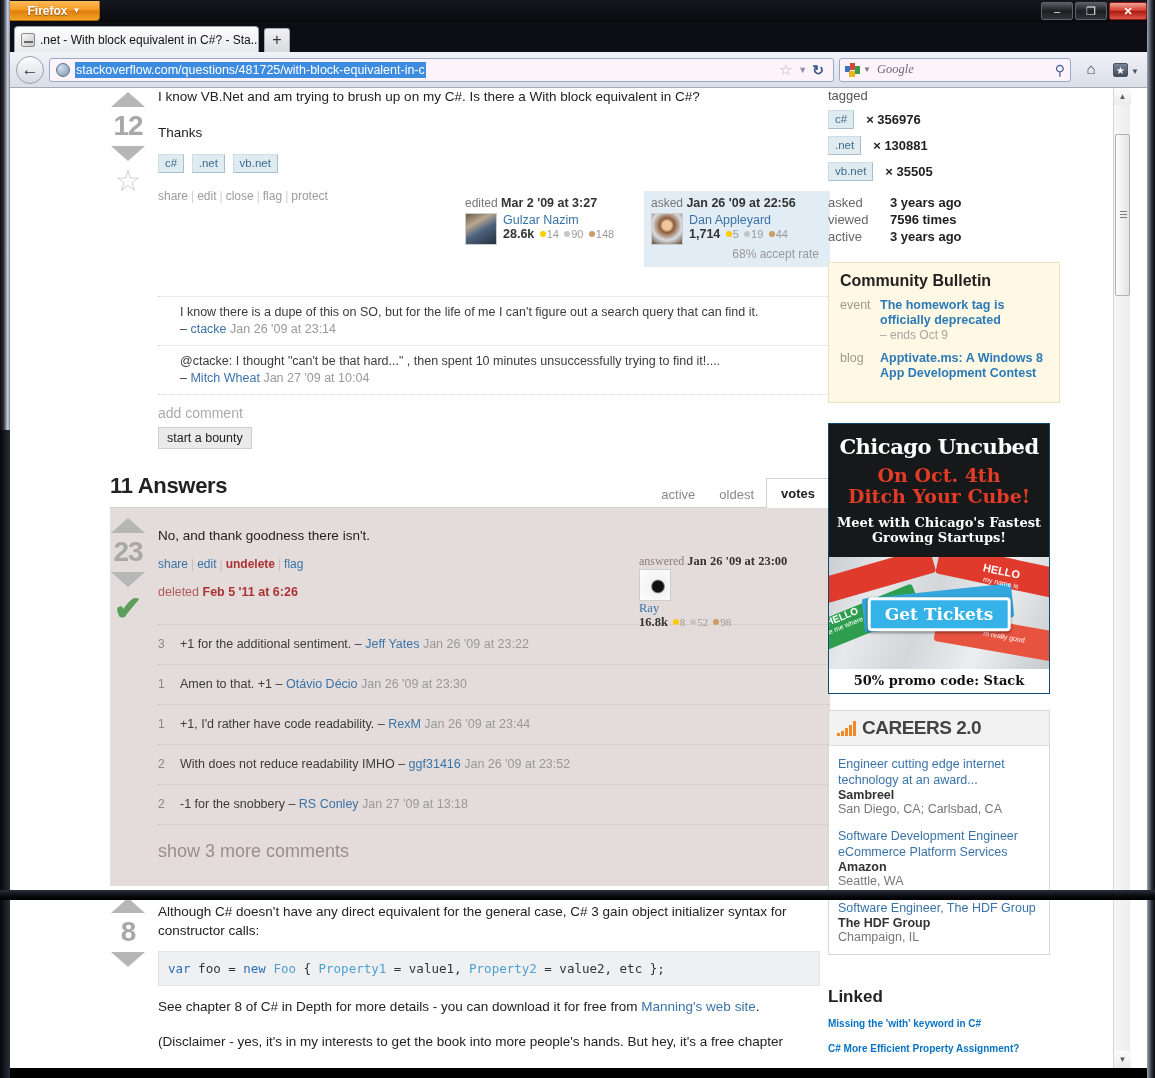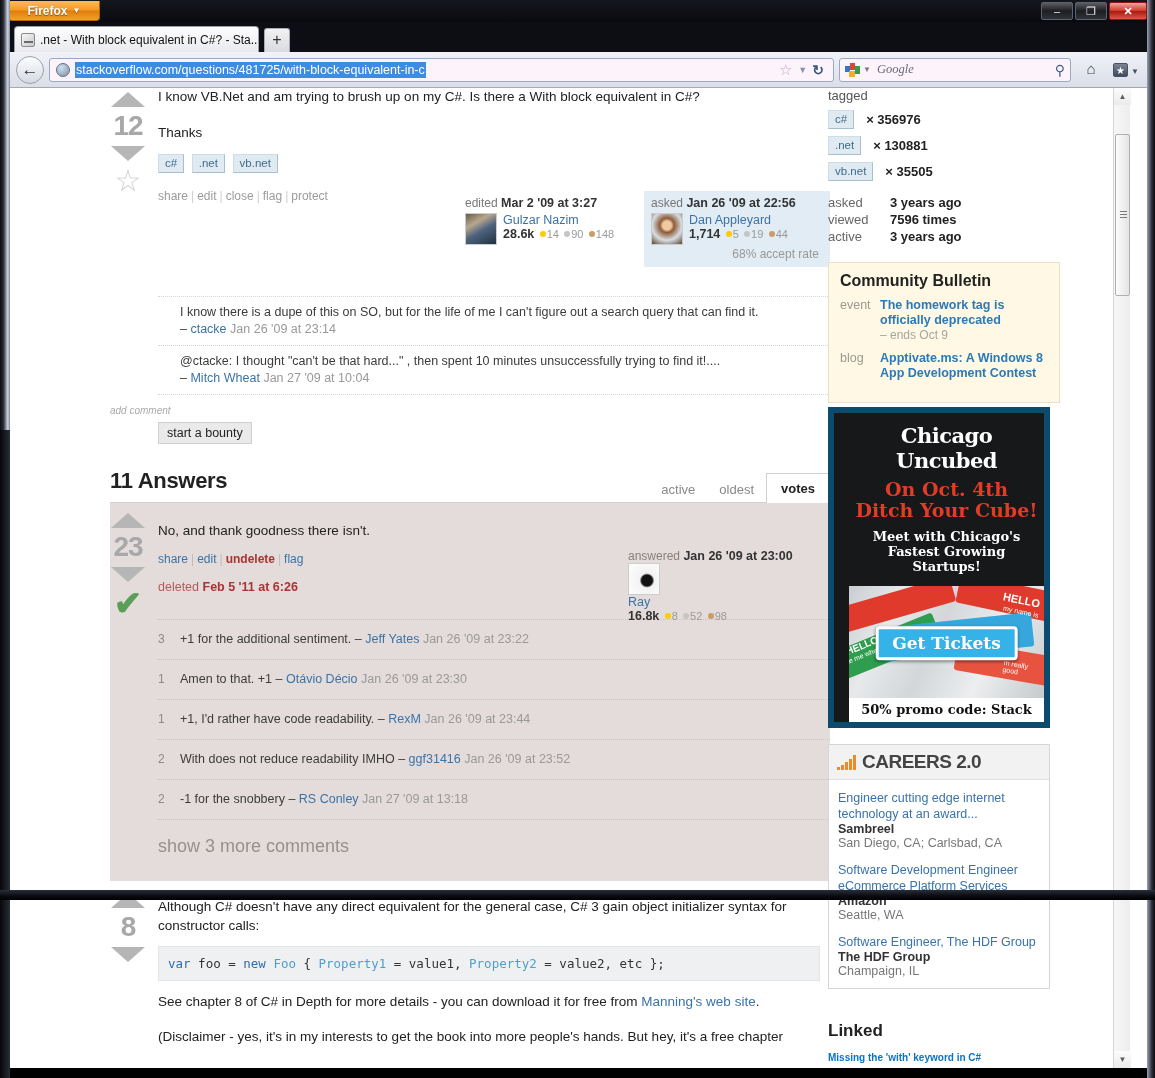--- a/index.html
+++ b/index.html
@@ -140,60 +140,60 @@
   .badge { font-size:11px; color:#9a9a9a; margin-left:2px;}
   .dot { display:inline-block; width:6px; height:6px; border-radius:50%; vertical-align:1px; margin-right:1px;}
   .dot.gold{background:#ffcc01;} .dot.silver{background:#c5c5c5;} .dot.bronze{background:#cc9b66;}
   .acceptrate { color:#999; font-size:12px; margin-top:2px; text-align:right; padding-right:4px;}
 
   .comments { margin-left:48px; margin-top:10px; border-top:1px dotted #d6d6d6; }
   .comment { border-bottom:1px dotted #d6d6d6; padding:7px 4px 7px 0; font-size:12.5px; color:#3b3b3b; line-height:17px; display:flex;}
   .comment .score { width:22px; color:#8a8a8a; font-size:12px; flex:0 0 auto; text-align:left;}
   .comment a { color:#3a73a8; text-decoration:none; }
   .comment .date { color:#999; }
-  .addcomment { color:#aaa; font-size:10px; padding:10px 0 6px; font-style:italic;}
+  .addcomment { color:#aaa; font-size:14px; padding:10px 0 6px; margin-left:48px;}
   .bounty-btn { margin-left:48px; display:inline-block; background:#eaeaea; border:1px solid #cfcfcf;
      font-size:12.5px; padding:3px 8px; color:#222;}
 
   #answers-header { margin-left:0; margin-top:24px; position:relative; height:34px; }
   #answers-header h2 { margin:0; font-size:22px; font-weight:bold; color:#222; letter-spacing:-.3px;}
   .sorttabs { position:absolute; right:0; bottom:0; display:flex; align-items:flex-end; }
   .sorttab { padding:5px 12px; color:#8a8a8a; font-size:13px; }
   .sorttab.active { color:#222; font-weight:bold; background:#fff; border:1px solid #d0d0d0; border-bottom:none;
      padding:7px 14px; position:relative; top:1px;}
   #answers-rule { border-bottom:1px solid #d0d0d0; }
 
   .answer { position:relative; padding:18px 0 10px; }
   .answer.deleted { background:#e4dcda; }
   .abody { margin-left:48px; padding-right:10px; font-size:13.5px; color:#222; line-height:19px;}
   .ameta { margin-top:10px; font-size:12px; color:#9b9b9b;}
   .ameta a { color:#9b9b9b; text-decoration:none;}
   .ameta .undelete { color:#a33; font-weight:bold; }
   .deleted-note { margin-top:9px; color:#b35a5a; font-size:12.5px;}
   .deleted-note b { color:#a33; }
-  .acard { position:absolute; right:12px; top:46px; width:190px; font-size:12px; }
+  .acard { position:absolute; right:1px; top:46px; width:190px; font-size:12px;font-family:Liberation Serif, serif; }
   pre.code { background:#eff0f1; border:1px solid #e4e4e4; padding:7px 9px; margin:11px 0;
      font-family:"DejaVu Sans Mono", monospace; font-size:12.5px; color:#333; overflow:hidden;}
   .k { color:#2b6eb4; } .t { color:#4c9fd1; }
   .abody a { color:#3a73a8; text-decoration:none;}
   .tagged-title { color:#555; font-size:13px; margin-bottom:7px;}
   .tagrow { display:flex; align-items:center; margin-bottom:7px; gap:8px;}
   .tagrow .cnt { font-weight:bold; color:#222; font-size:13px;}
   .statrow { display:flex; gap:10px; font-size:13px; margin-bottom:2px;}
   .statrow .lbl{ color:#666; width:52px;}
   .statrow .val{ color:#222; font-weight:bold;}
 
   .bulletin { margin-top:18px; background:#fef8e4; border:1px solid #e8e2c8; padding:9px 11px 12px;}
   .bulletin h3 { margin:0 0 8px; font-size:16px; color:#222; }
   .bl-item { display:flex; gap:8px; margin-bottom:9px; font-size:12.5px;}
   .bl-item .kind { color:#9a9a8e; width:32px; flex:0 0 auto;}
   .bl-item a { color:#2c7ab8; font-weight:bold; text-decoration:none; line-height:15px; display:block;}
   .bl-item .ends { color:#a6a6a0; font-weight:normal; font-size:12px;}
 
-  .adbox { margin-top:4px; width:222px; border:6px solid #0c4a6e; background:#17181a;padding-left:15px; }
+  .adbox { margin-top:20px; width:222px; border:1px solid #0c4a6e; background:#17181a; }
   .ad-top { padding:10px 6px 12px; text-align:center; font-family:"DejaVu Serif", serif;}
   .ad-l1 { color:#fff; font-size:21px; font-weight:bold; letter-spacing:-.5px;}
   .ad-l2 { color:#e23b26; font-size:19px; font-weight:bold; margin-top:6px; line-height:21px;}
   .ad-l3 { color:#fff; font-size:13px; font-weight:bold; margin-top:8px; line-height:15px;}
   .ad-img { height:112px; position:relative; overflow:hidden;
      background:linear-gradient(115deg,#c9cdd1 0%, #e7e9eb 22%, #d3d7da 45%, #eceeef 70%, #c6cacd 100%); }
   .nt { position:absolute; border-radius:3px; color:#fff; font-size:8px; padding:2px 4px; font-family:"Liberation Sans",sans-serif;}
   .ad-cta { position:absolute; left:50%; top:50%; transform:translate(-50%,-46%);
      background:#35b3e8; border:3px solid #fff; border-radius:4px; color:#fff;
      font-family:"DejaVu Serif", serif; font-weight:bold; font-size:17px; padding:4px 14px; white-space:nowrap;

